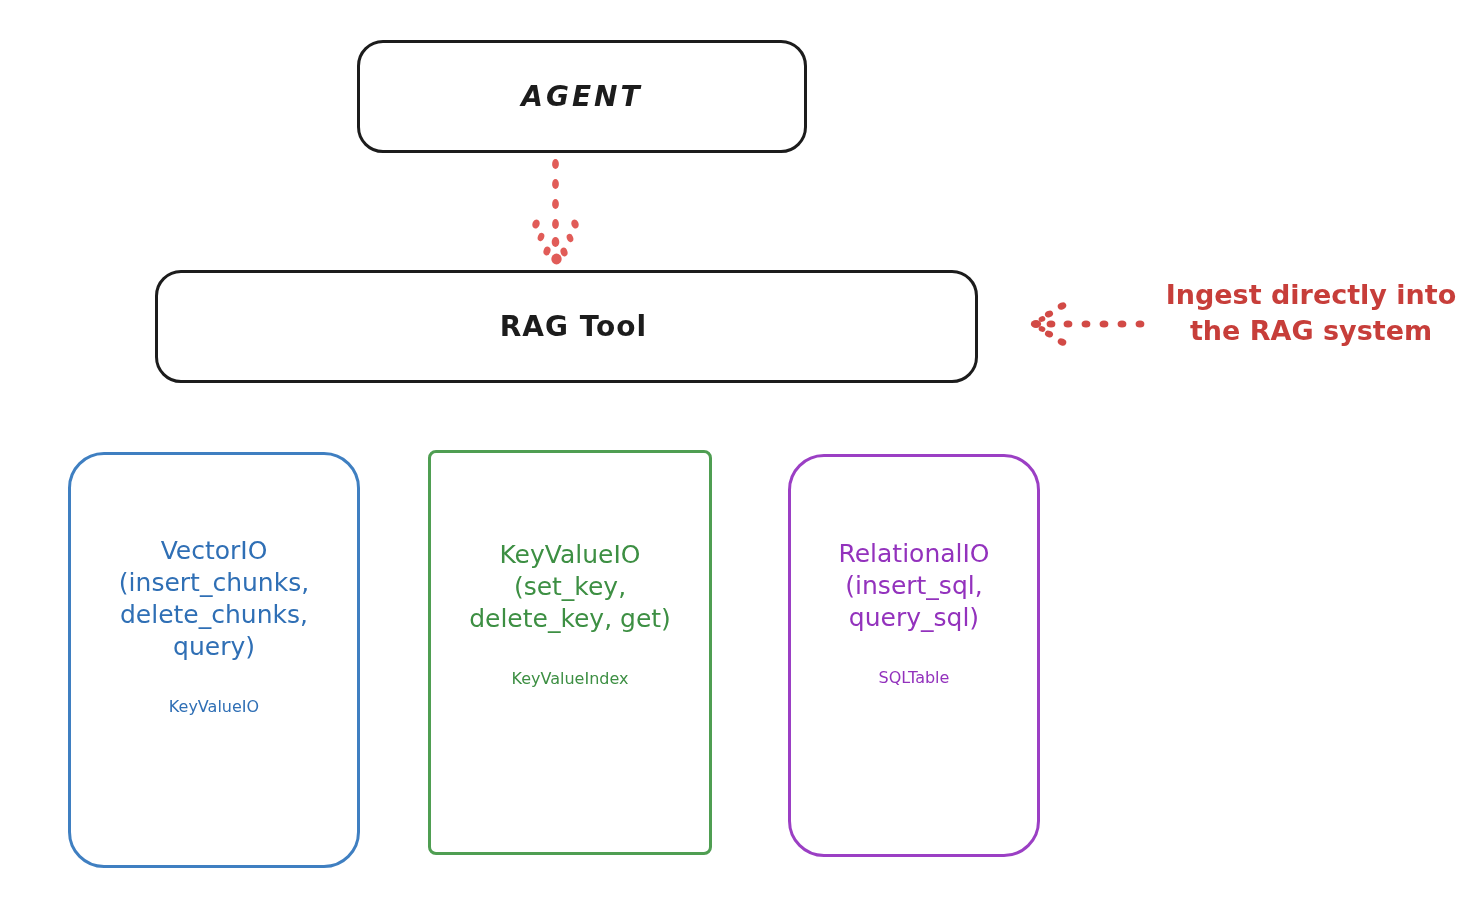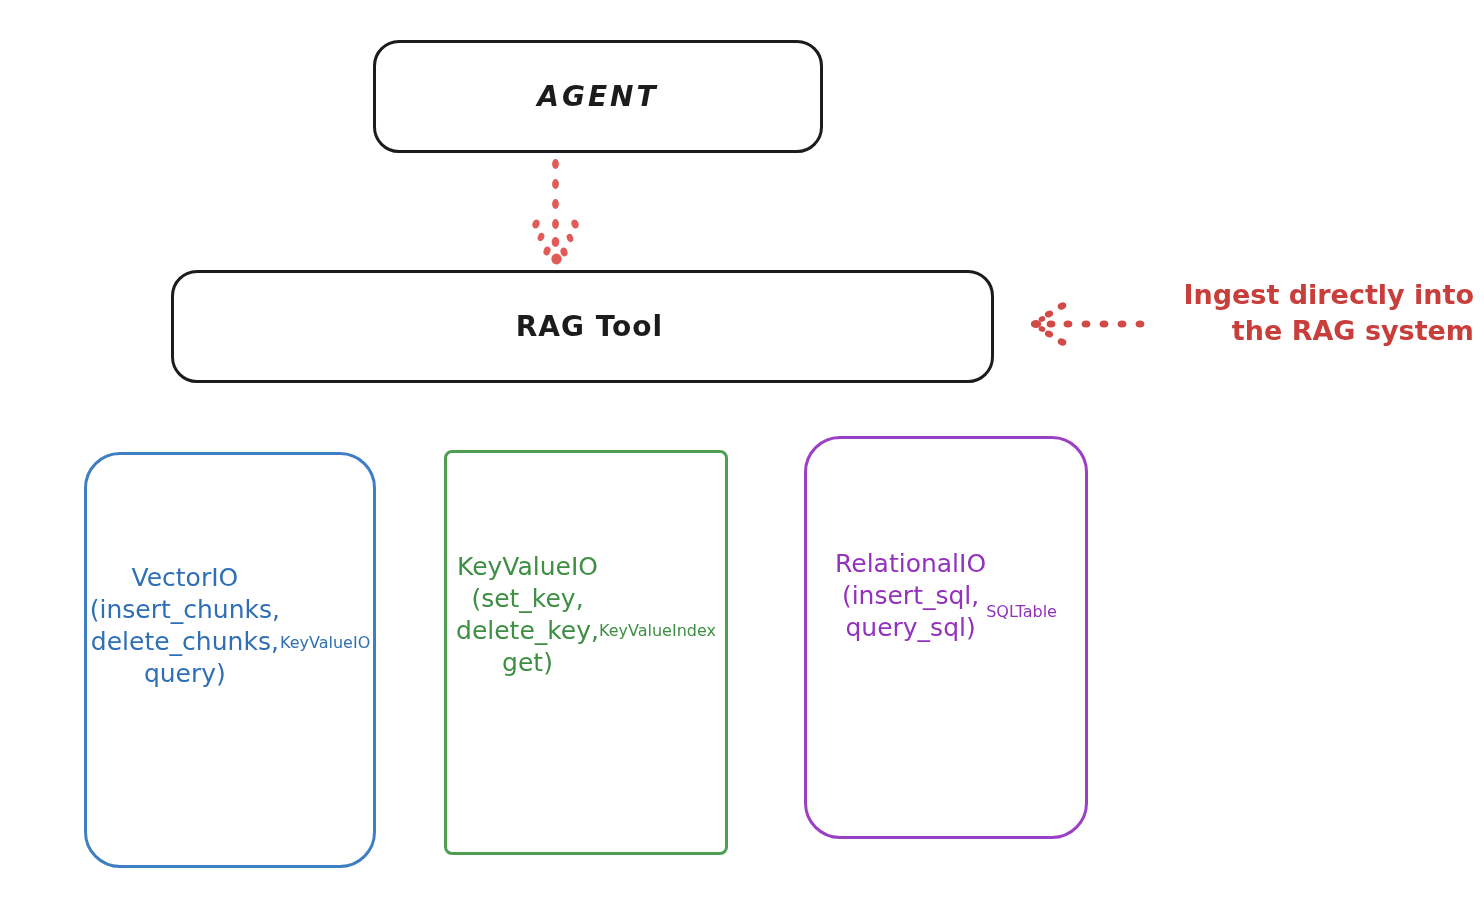--- a/index.html
+++ b/index.html
@@ -19,21 +19,20 @@
     overflow: hidden;
   }
   .node {
     position: absolute;
     box-sizing: border-box;
     background: #ffffff;
     display: flex;
     align-items: center;
     justify-content: center;
     text-align: center;
-    margin-left: 16px;
   }
   
   .box-black {
     border: 3.5px solid #1c1c1c;
     border-radius: 26px;
   }
   .box-black .node-label {
     font-family: "DejaVu Sans", sans-serif;
     font-style: italic;
     font-weight: 600;
@@ -102,34 +101,35 @@
     width: 284px;
     height: 405px;
     border-color: #4f9e52;
     border-radius: 8px;
   }
   #keyvalue-box .node-title,
   #keyvalue-box .node-sub { color: #3d8f43; }
 
   #relational-box {
     left: 788px;
-    top: 436px;
-    width: 284px;
+    top: 454px;
+    width: 252px;
     height: 403px;
     border-color: #9b3fc4;
   }
   #relational-box .node-title,
   #relational-box .node-sub { color: #9332bd; }
 
   
   #vector-box .inner { transform: translateY(-34px); }
   #keyvalue-box .inner { transform: translateY(-38px); }
   #relational-box .inner { transform: translateY(-42px); }
   .inner {
     display: flex;
+    flex-direction: column;
     align-items: center;
   }
 
   
   .connector {
     position: absolute;
     pointer-events: none;
   }
   #agent-to-rag {
     left: 505px;
@@ -148,21 +148,21 @@
   #ingest-note {
     position: absolute;
     left: 1148px;
     top: 277px;
     width: 326px;
     color: #c73e3a;
     font-family: "DejaVu Sans", sans-serif;
     font-size: 27px;
     font-weight: 600;
     line-height: 1.34;
-    text-align: right;
+    text-align: center;
     white-space: pre-line;
   }
 </style>
 </head>
 <body>
 
 <div id="canvas">
 
   <div class="node box-black" id="agent-box">
     <span class="node-label">AGENT</span>

